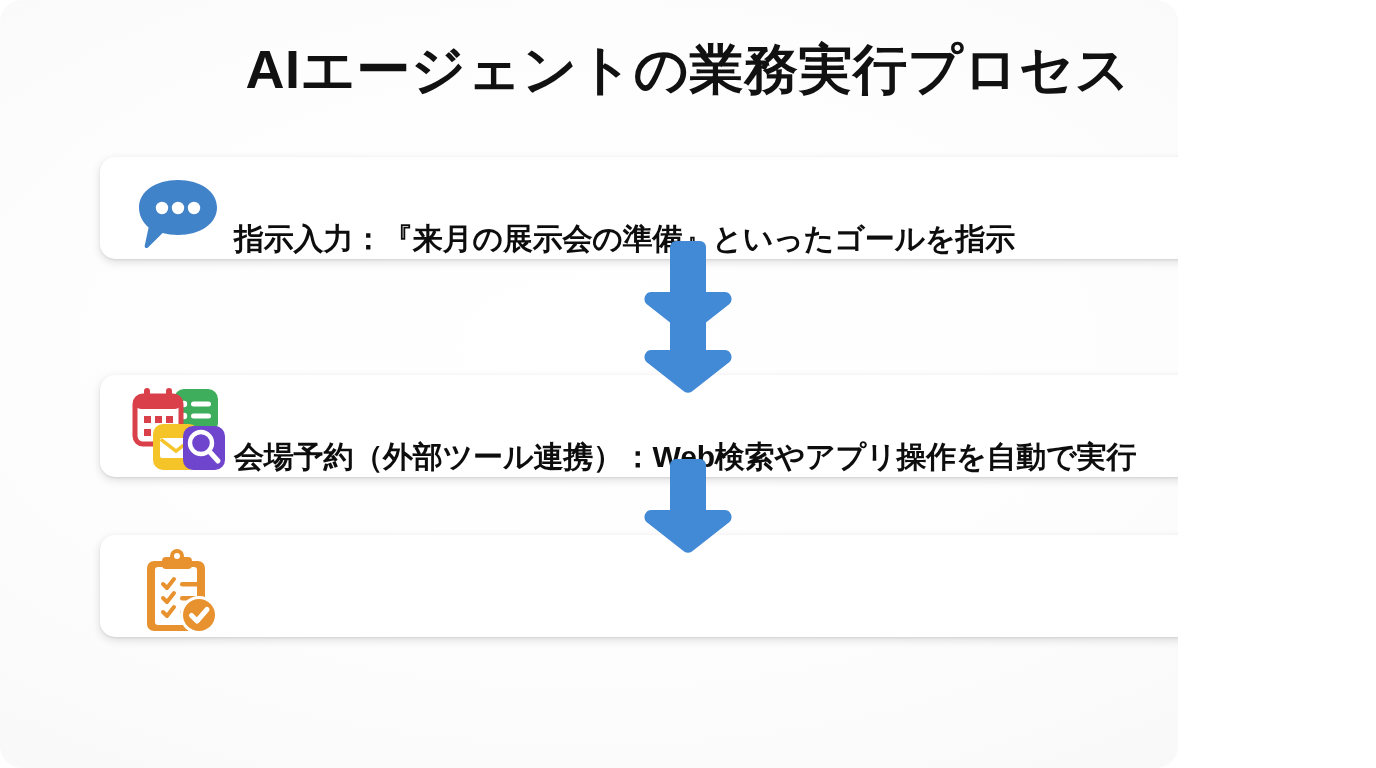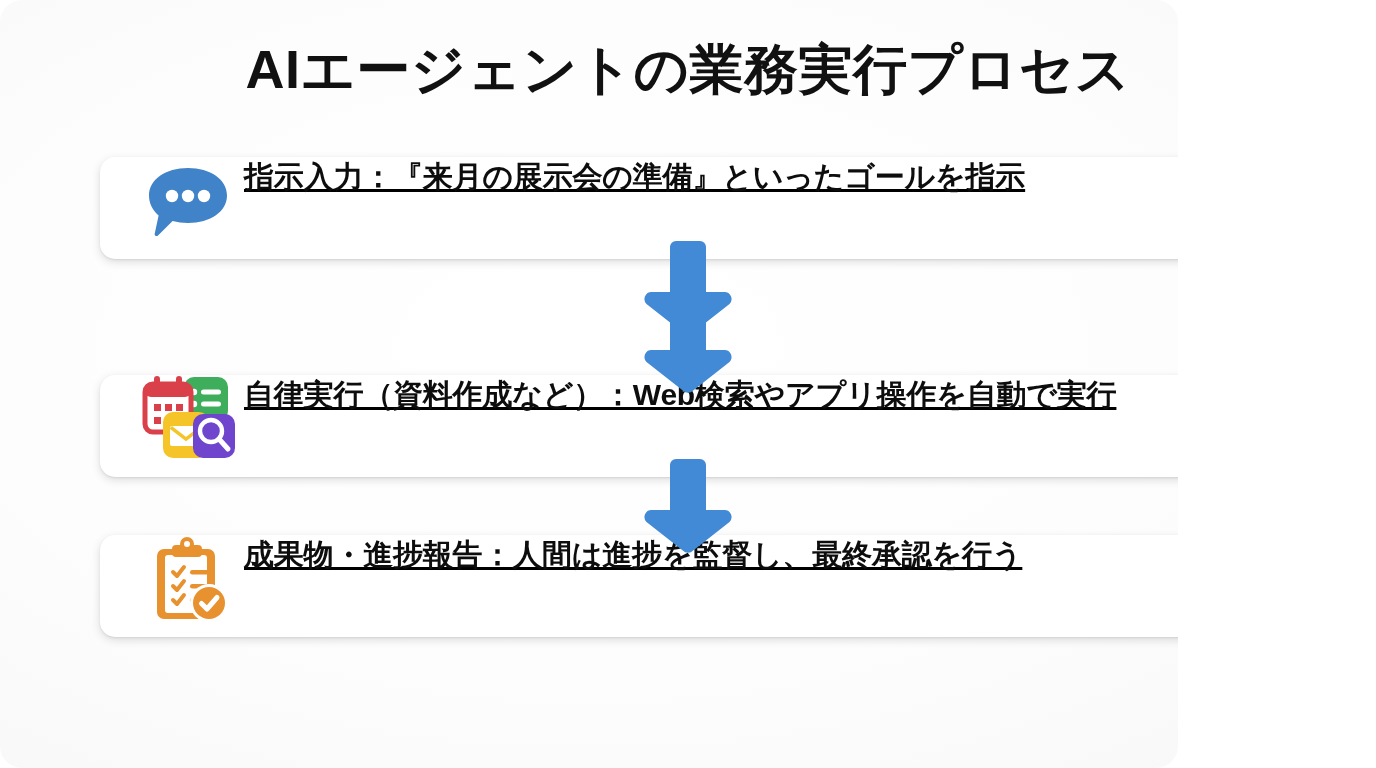--- a/index.html
+++ b/index.html
@@ -53,24 +53,23 @@
 
   .card {
     position: relative;
     width: 1176px;
     height: 102px;
     background: #ffffff;
     border-radius: 15px;
     box-shadow: 0 3px 9px rgba(60, 60, 70, 0.17),
                 0 1px 2px rgba(60, 60, 70, 0.10);
     display: flex;
-    align-items: flex-start;
+    align-items: flex-end;
     box-sizing: border-box;
-    padding-left: 36px;
-    text-decoration: underline;
+    padding-left: 26px;
   }
 
   .card-icon {
     flex: 0 0 auto;
     width: 104px;
     height: 90px;
     display: flex;
     align-items: center;
     justify-content: center;
   }
@@ -181,21 +180,21 @@
             <path d="M31.8 53.4 L47 65 L62.2 53.4" fill="none" stroke="#f4c428" stroke-width="3.4"></path>
           </g>
 
           <g>
             <rect x="54" y="40" width="42" height="44" rx="10" fill="#6f45cd"></rect>
             <circle cx="72" cy="57" r="11" fill="none" stroke="#ffffff" stroke-width="4.4"></circle>
             <path d="M80 65 L89 75" stroke="#ffffff" stroke-width="5" stroke-linecap="round"></path>
           </g>
         </svg>
       </div>
-      <div class="card-text">自律実行（資料作成など）：Web検索やアプリ操作を自動で実行</div>
+      <div class="card-text">会場予約（外部ツール連携）：Web検索やアプリ操作を自動で実行</div>
     </div>
 
     <div class="arrow-wrap">
       <div class="arrow">
         <svg class="icon-svg" width="94" height="102" viewBox="0 0 94 102" aria-hidden="true">
           <path d="M35 4 h24 a6 6 0 0 1 6 6 v45 h18.5
                    a7 7 0 0 1 5 11.9 L52.2 95.6 a7.2 7.2 0 0 1 -10.4 0
                    L5.5 66.9 A7 7 0 0 1 10.5 55 H29 V10 a6 6 0 0 1 6 -6 Z" fill="#4289d6"></path>
         </svg>
       </div>
@@ -223,17 +222,16 @@
             <rect x="44" y="33" width="20" height="4.4" rx="2.2"></rect>
             <rect x="44" y="47" width="20" height="4.4" rx="2.2"></rect>
             <rect x="44" y="61" width="16" height="4.4" rx="2.2"></rect>
           </g>
 
           <circle cx="63" cy="66" r="19" fill="#ffffff"></circle>
           <circle cx="63" cy="66" r="16" fill="#e8922f"></circle>
           <path d="M55.5 66.5 l5.5 5.5 l10 -11.5" fill="none" stroke="#ffffff" stroke-width="5" stroke-linecap="round" stroke-linejoin="round"></path>
         </svg>
       </div>
-      <div class="card-text">成果物・進捗報告：人間は進捗を監督し、最終承認を行う</div>
     </div>
 
   </div>
 </div>
 
 </body></html>

